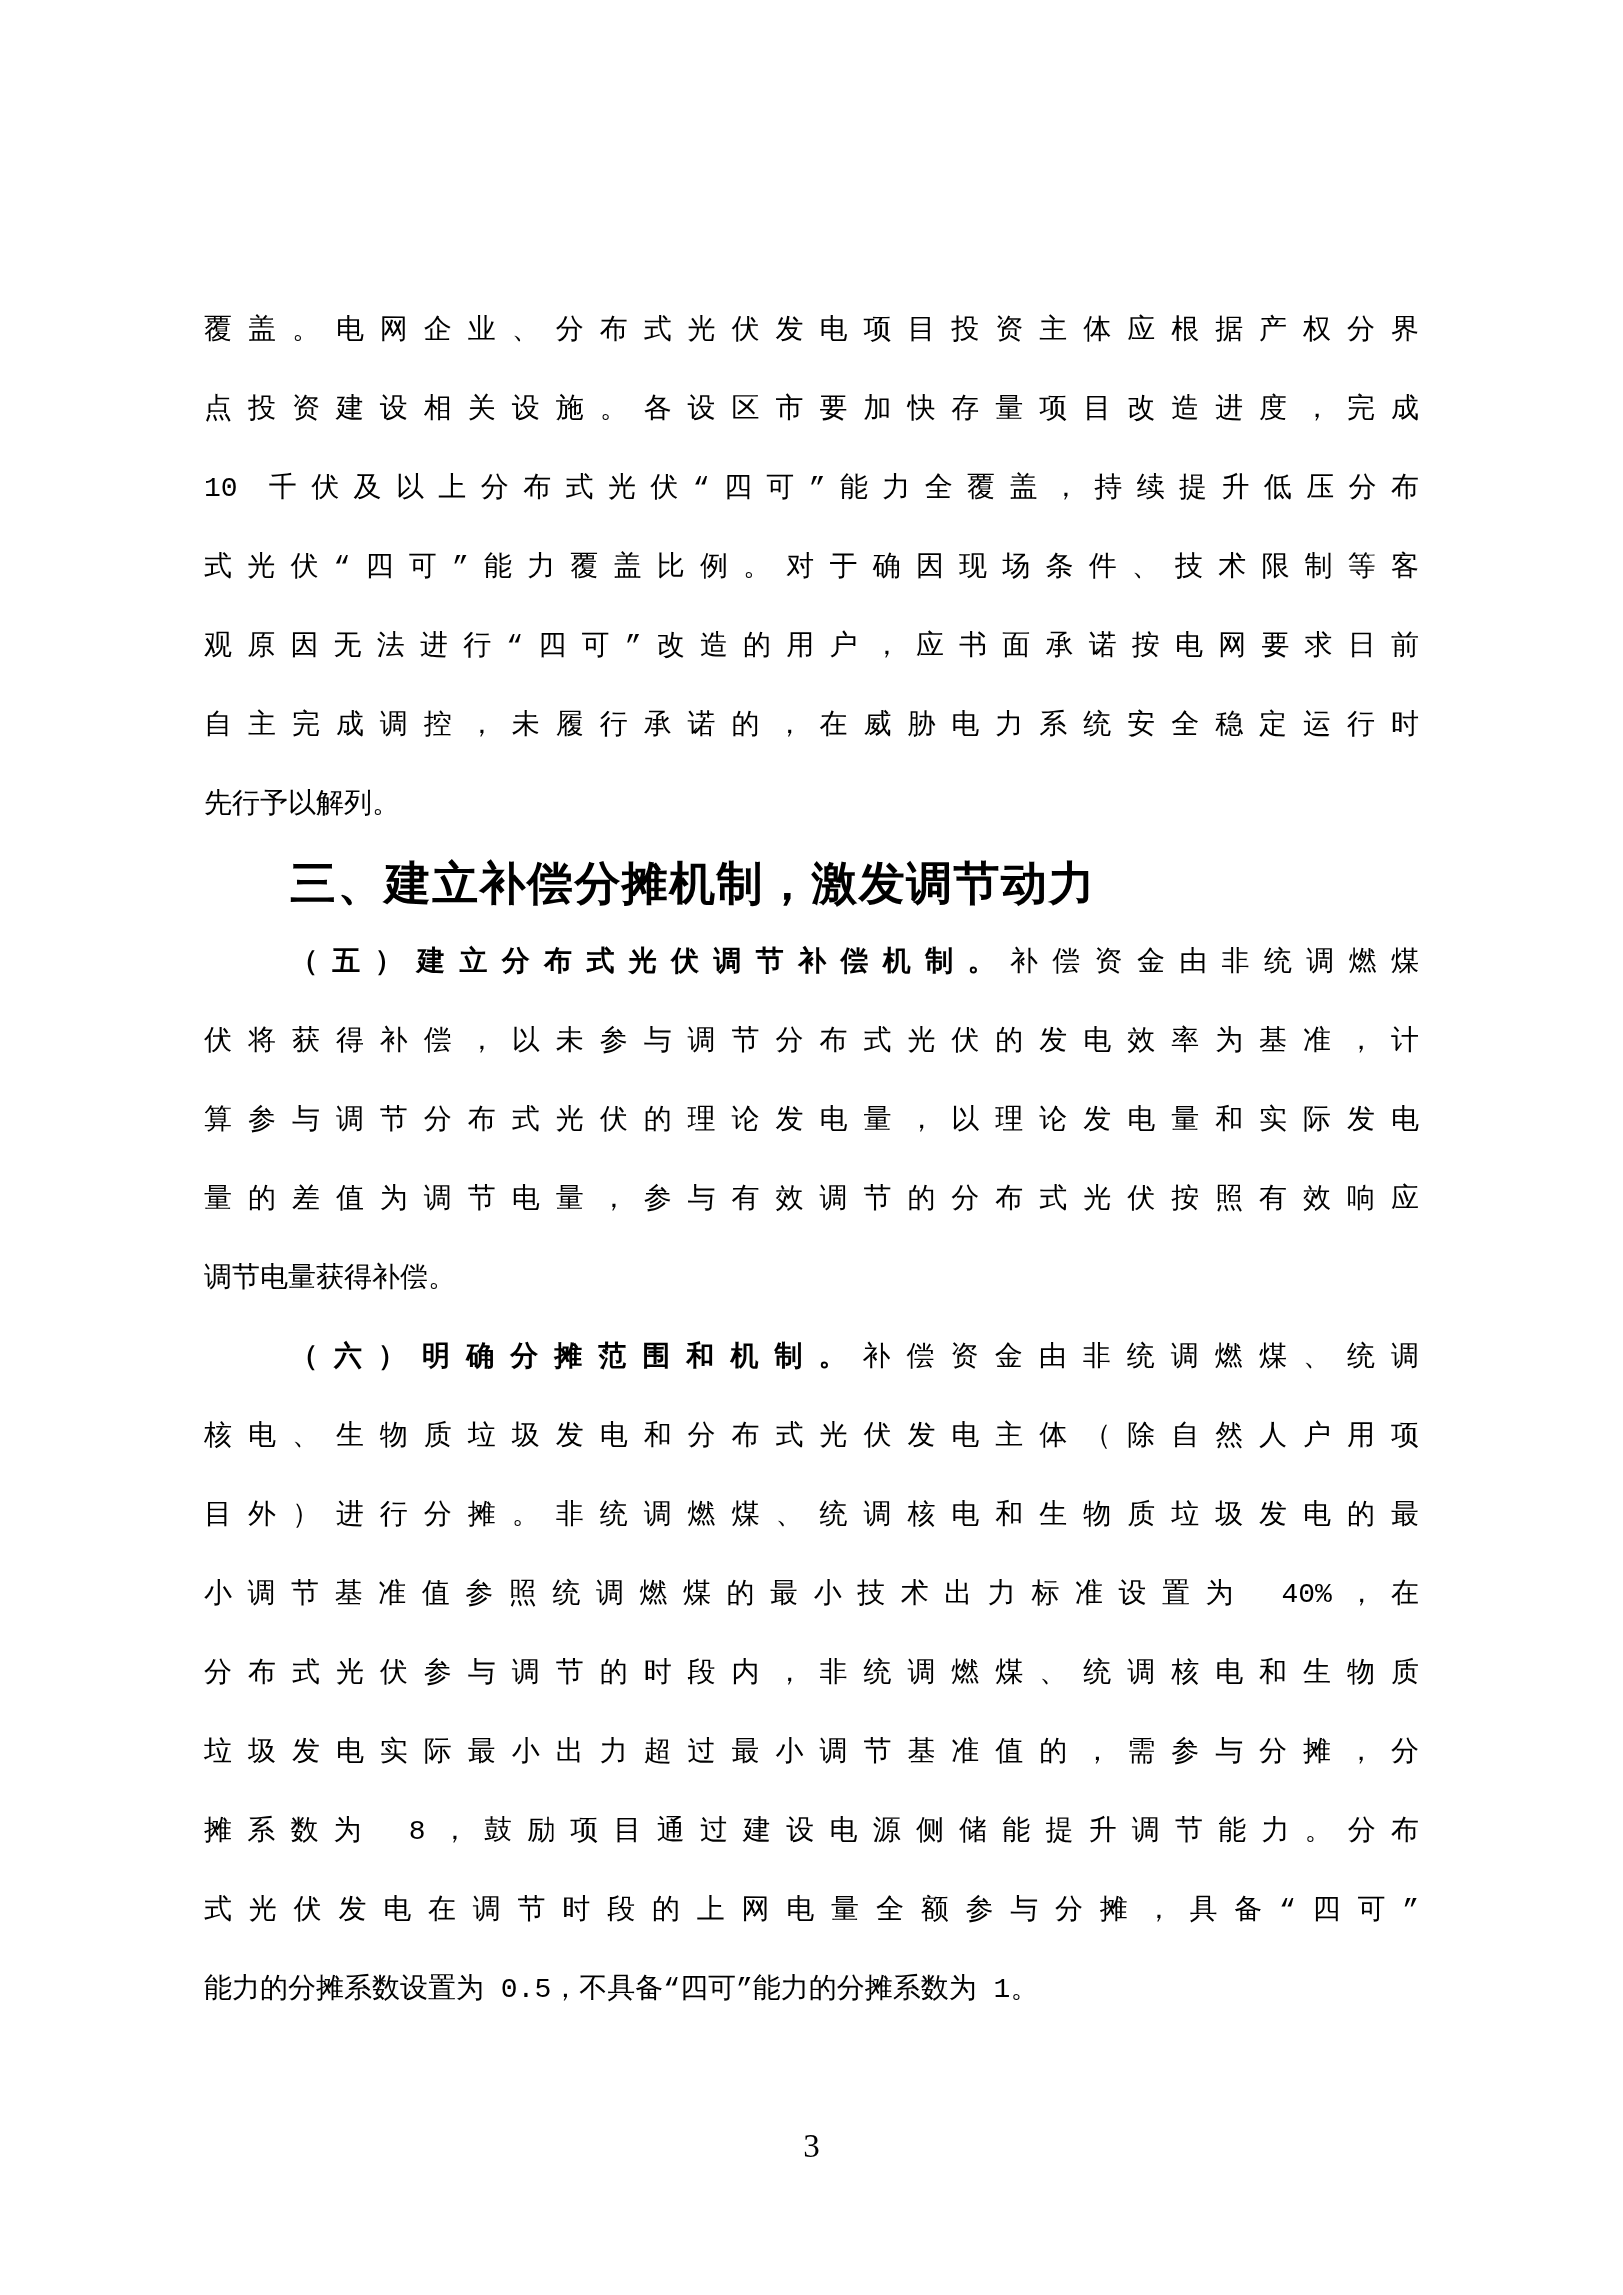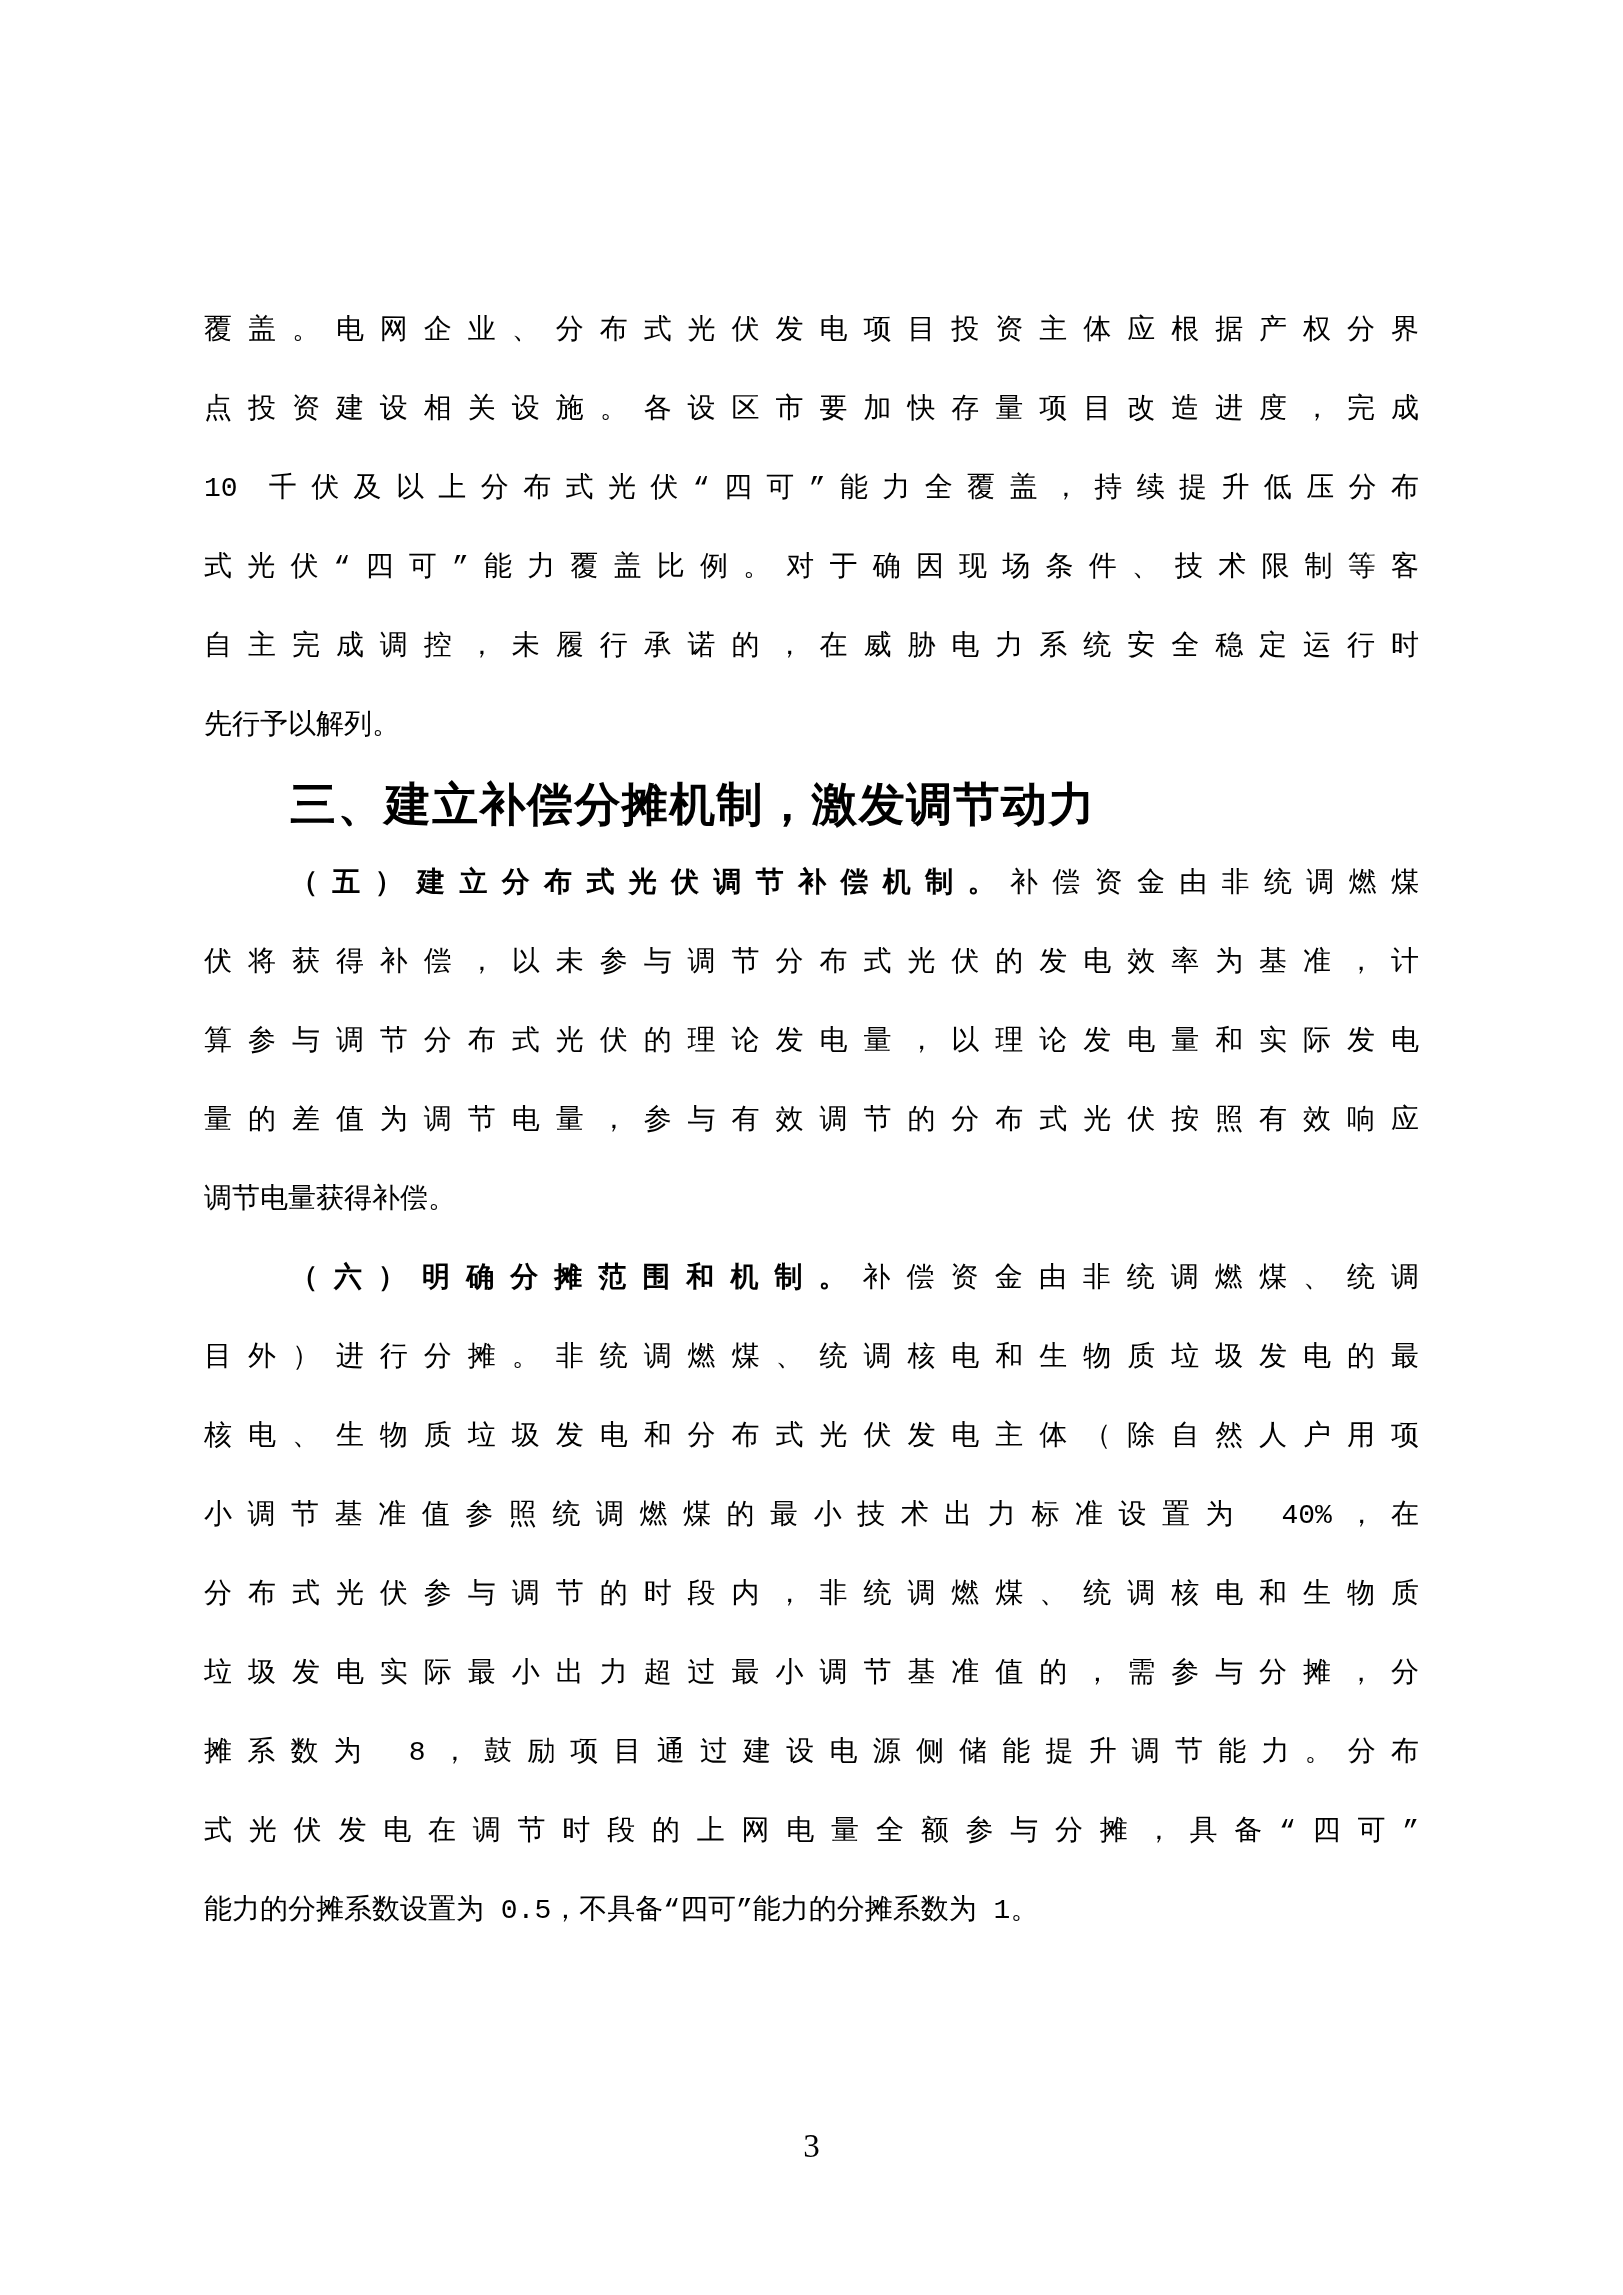--- a/index.html
+++ b/index.html
@@ -61,31 +61,32 @@
 </style>
 </head>
 <body>
 
 <div class="page">
   <div class="text-block">
       <div class="line body fit-justify"><span>覆盖。电网企业、分布式光伏发电项目投资主体应根据产权分界</span></div>
       <div class="line body fit-justify"><span>点投资建设相关设施。各设区市要加快存量项目改造进度，完成</span></div>
       <div class="line body fit-justify"><span>10 千伏及以上分布式光伏“四可”能力全覆盖，持续提升低压分布</span></div>
       <div class="line body fit-justify"><span>式光伏“四可”能力覆盖比例。对于确因现场条件、技术限制等客</span></div>
+      <div class="line body fit-justify"><span>观原因无法进行“四可”改造的用户，应书面承诺按电网要求日前</span></div>
       <div class="line body fit-justify"><span>自主完成调控，未履行承诺的，在威胁电力系统安全稳定运行时</span></div>
       <div class="line body fit-left"><span>先行予以解列。</span></div>
       <div class="line heading fit-left indent"><span class="seg-bold">三、建立补偿分摊机制，激发调节动力</span></div>
       <div class="line body fit-justify indent"><span class="seg-bold">（五）建立分布式光伏调节补偿机制。</span><span>补偿资金由非统调燃煤</span></div>
       <div class="line body fit-justify"><span>伏将获得补偿，以未参与调节分布式光伏的发电效率为基准，计</span></div>
       <div class="line body fit-justify"><span>算参与调节分布式光伏的理论发电量，以理论发电量和实际发电</span></div>
       <div class="line body fit-justify"><span>量的差值为调节电量，参与有效调节的分布式光伏按照有效响应</span></div>
       <div class="line body fit-left"><span>调节电量获得补偿。</span></div>
       <div class="line body fit-justify indent"><span class="seg-bold">（六）明确分摊范围和机制。</span><span>补偿资金由非统调燃煤、统调</span></div>
+      <div class="line body fit-justify"><span>核电、生物质垃圾发电和分布式光伏发电主体（除自然人户用项</span></div>
       <div class="line body fit-justify"><span>目外）进行分摊。非统调燃煤、统调核电和生物质垃圾发电的最</span></div>
-      <div class="line body fit-justify"><span>核电、生物质垃圾发电和分布式光伏发电主体（除自然人户用项</span></div>
       <div class="line body fit-justify"><span>小调节基准值参照统调燃煤的最小技术出力标准设置为 40%，在</span></div>
       <div class="line body fit-justify"><span>分布式光伏参与调节的时段内，非统调燃煤、统调核电和生物质</span></div>
       <div class="line body fit-justify"><span>垃圾发电实际最小出力超过最小调节基准值的，需参与分摊，分</span></div>
       <div class="line body fit-justify"><span>摊系数为 8，鼓励项目通过建设电源侧储能提升调节能力。分布</span></div>
       <div class="line body fit-justify"><span>式光伏发电在调节时段的上网电量全额参与分摊，具备“四可”</span></div>
       <div class="line body fit-left"><span>能力的分摊系数设置为 0.5，不具备“四可”能力的分摊系数为 1。</span></div>
     </div>
   <div class="page-number">3</div>
 </div>
 

